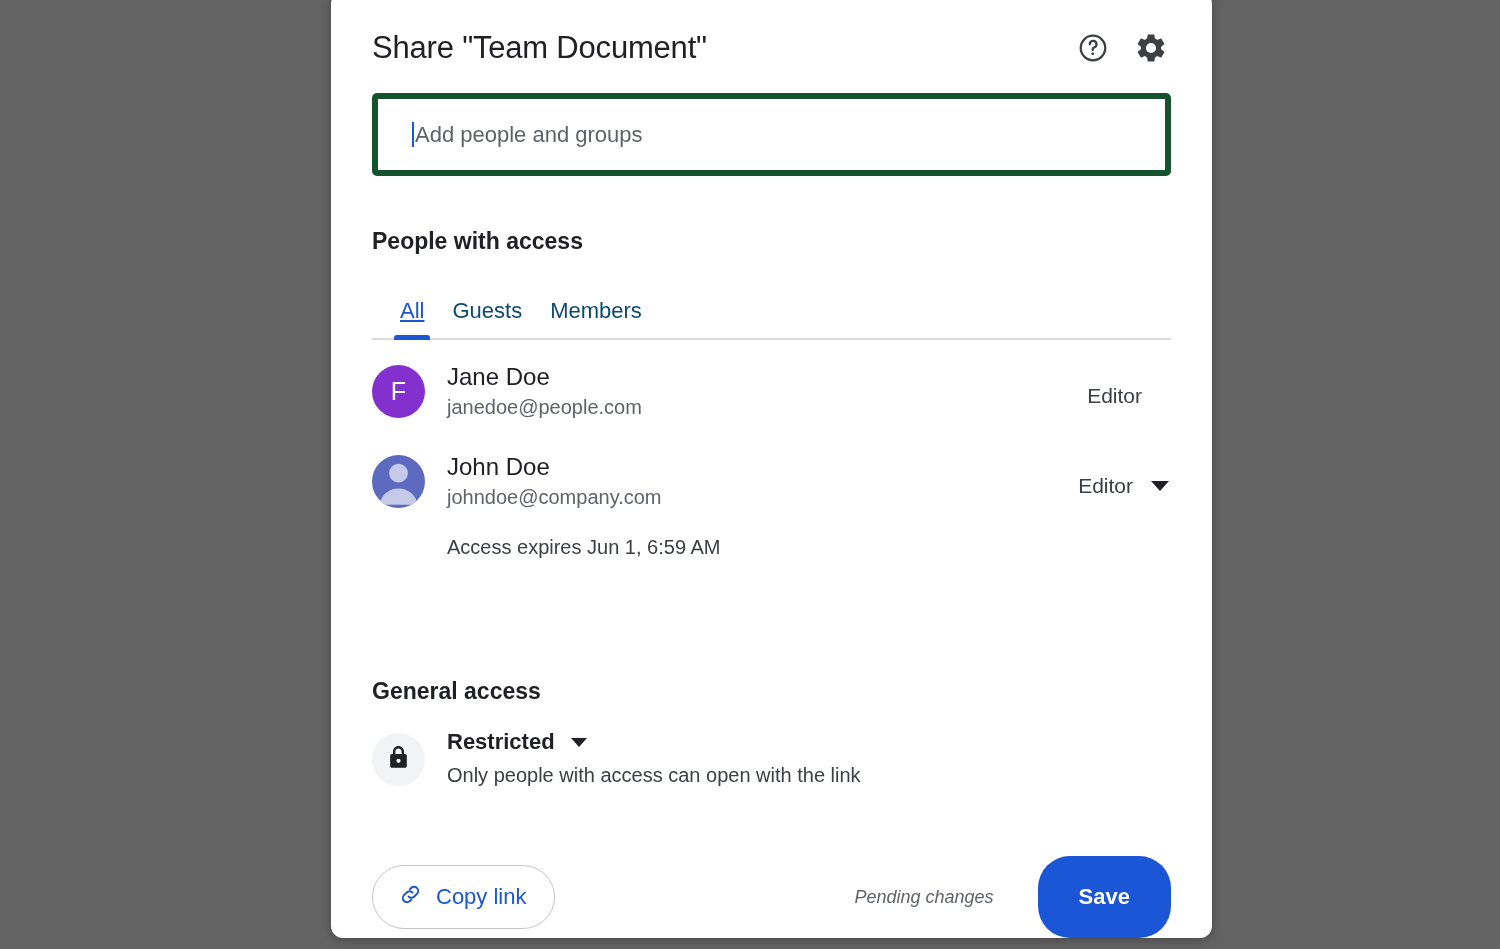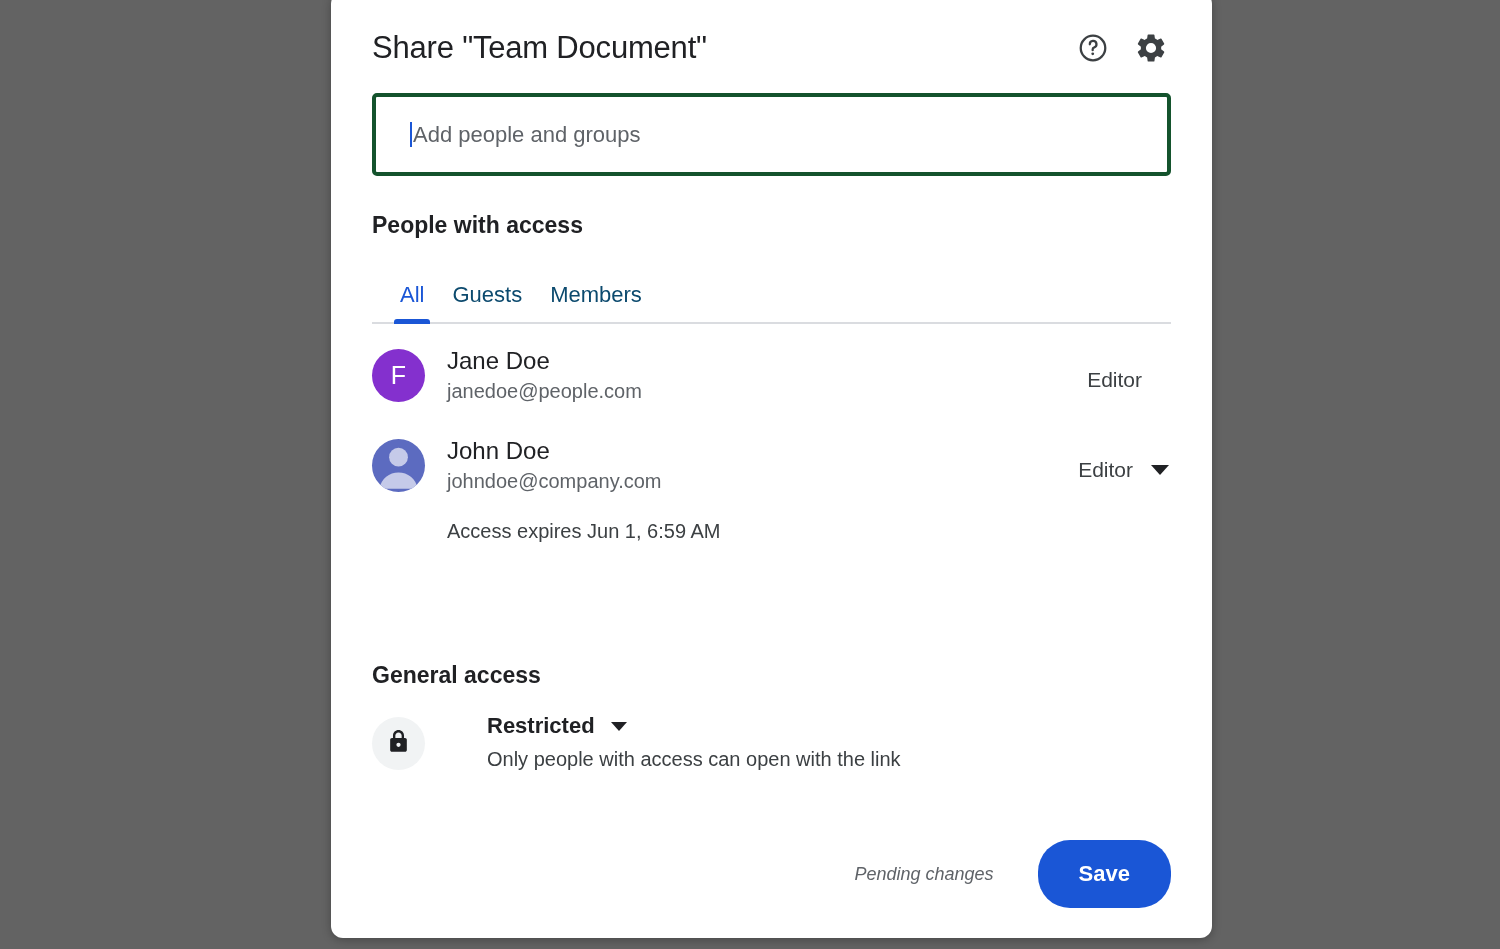--- a/index.html
+++ b/index.html
@@ -58,21 +58,21 @@
     background: none;
     border: none;
     padding: 0;
   }
   .icon-btn svg { display: block; }
 
   
   .add-field {
     margin-top: 27px;
     height: 83px;
-    border: 4px solid #14532d;
+    border: 6px solid #14532d;
     border-radius: 5px;
     display: flex;
     align-items: center;
     box-sizing: border-box;
     position: relative;
     background: #fff;
   }
   .caret {
     width: 2px;
     height: 25px;
@@ -85,40 +85,40 @@
     margin-left: 1px;
     user-select: none;
   }
 
   
   .section-title {
     font-size: 23px;
     color: #202124;
     font-weight: bold;
   }
-  .people-title { margin-top: 36px; }
+  .people-title { margin-top: 52px; }
 
   
   .tabs {
     display: flex;
     align-items: flex-end;
     margin-top: 26px;
     position: relative;
     border-bottom: 2px solid #dadce0;
     height: 57px;
   }
   .tab {
     font-size: 22px;
     color: #0c4a6e;
     padding: 0 14px 14px 14px;
     cursor: pointer;
     position: relative;
     white-space: nowrap;
   }
-  .tab:first-child { margin-left: 14px; }
+  .tab:first-child { margin-left: 14px; text-decoration: underline; }
   .tab.active { color: #1a56d6; }
   .tab.active::after {
     content: "";
     position: absolute;
     left: 8px;
     right: 8px;
     bottom: -2px;
     height: 5px;
     background: #1a56d6;
     border-radius: 3px 3px 0 0;
@@ -194,21 +194,20 @@
   }
 
   .row-jane { margin-bottom: 16px; }
 
   
   .general-title { margin-top: 117px; }
   .general-row {
     display: flex;
     align-items: flex-start;
     margin-top: 24px;
-    gap: 40px;
   }
   .lock-circle {
     width: 53px;
     height: 53px;
     border-radius: 50%;
     background: #f1f3f4;
     display: flex;
     align-items: center;
     justify-content: center;
     flex: 0 0 auto;
@@ -258,21 +257,21 @@
     font-size: 18px;
     color: #5f6368;
     font-style: italic;
     margin-right: 44px;
   }
   .save-btn {
     background: #1a56d6;
     color: #ffffff;
     border: none;
     border-radius: 32px;
-    height: 68px;
+    height: 82px;
     padding: 0 41px;
     font-size: 22px;
     font-weight: bold;
     cursor: pointer;
     font-family: "Liberation Sans", sans-serif;
   }
 </style>
 </head>
 <body>
 
@@ -362,18 +361,27 @@
     <div class="general-info">
       <div class="general-access-mode">
         <span class="general-access-label">Restricted</span>
         <span class="caret-down small"></span>
       </div>
       <div class="general-desc">Only people with access can open with the link</div>
     </div>
   </div>
 
   <div class="footer">
+    <button class="copy-link-btn">
+      <span>
+        <svg width="25" height="25" viewBox="0 0 24 24" fill="none" stroke="#1a56d6" stroke-width="1.9" stroke-linecap="round">
+          <path d="M10.1 13.9a3.9 3.9 0 0 0 5.6 0l2.5-2.5a3.95 3.95 0 0 0-5.6-5.6l-1.2 1.2"></path>
+          <path d="M13.9 10.1a3.9 3.9 0 0 0-5.6 0l-2.5 2.5a3.95 3.95 0 0 0 5.6 5.6l1.2-1.2"></path>
+        </svg>
+      </span>
+      <span>Copy link</span>
+    </button>
     <div class="footer-spacer"></div>
     <div class="pending-status">Pending changes</div>
     <button class="save-btn">Save</button>
   </div>
 
 </div>
 
 </body></html>

